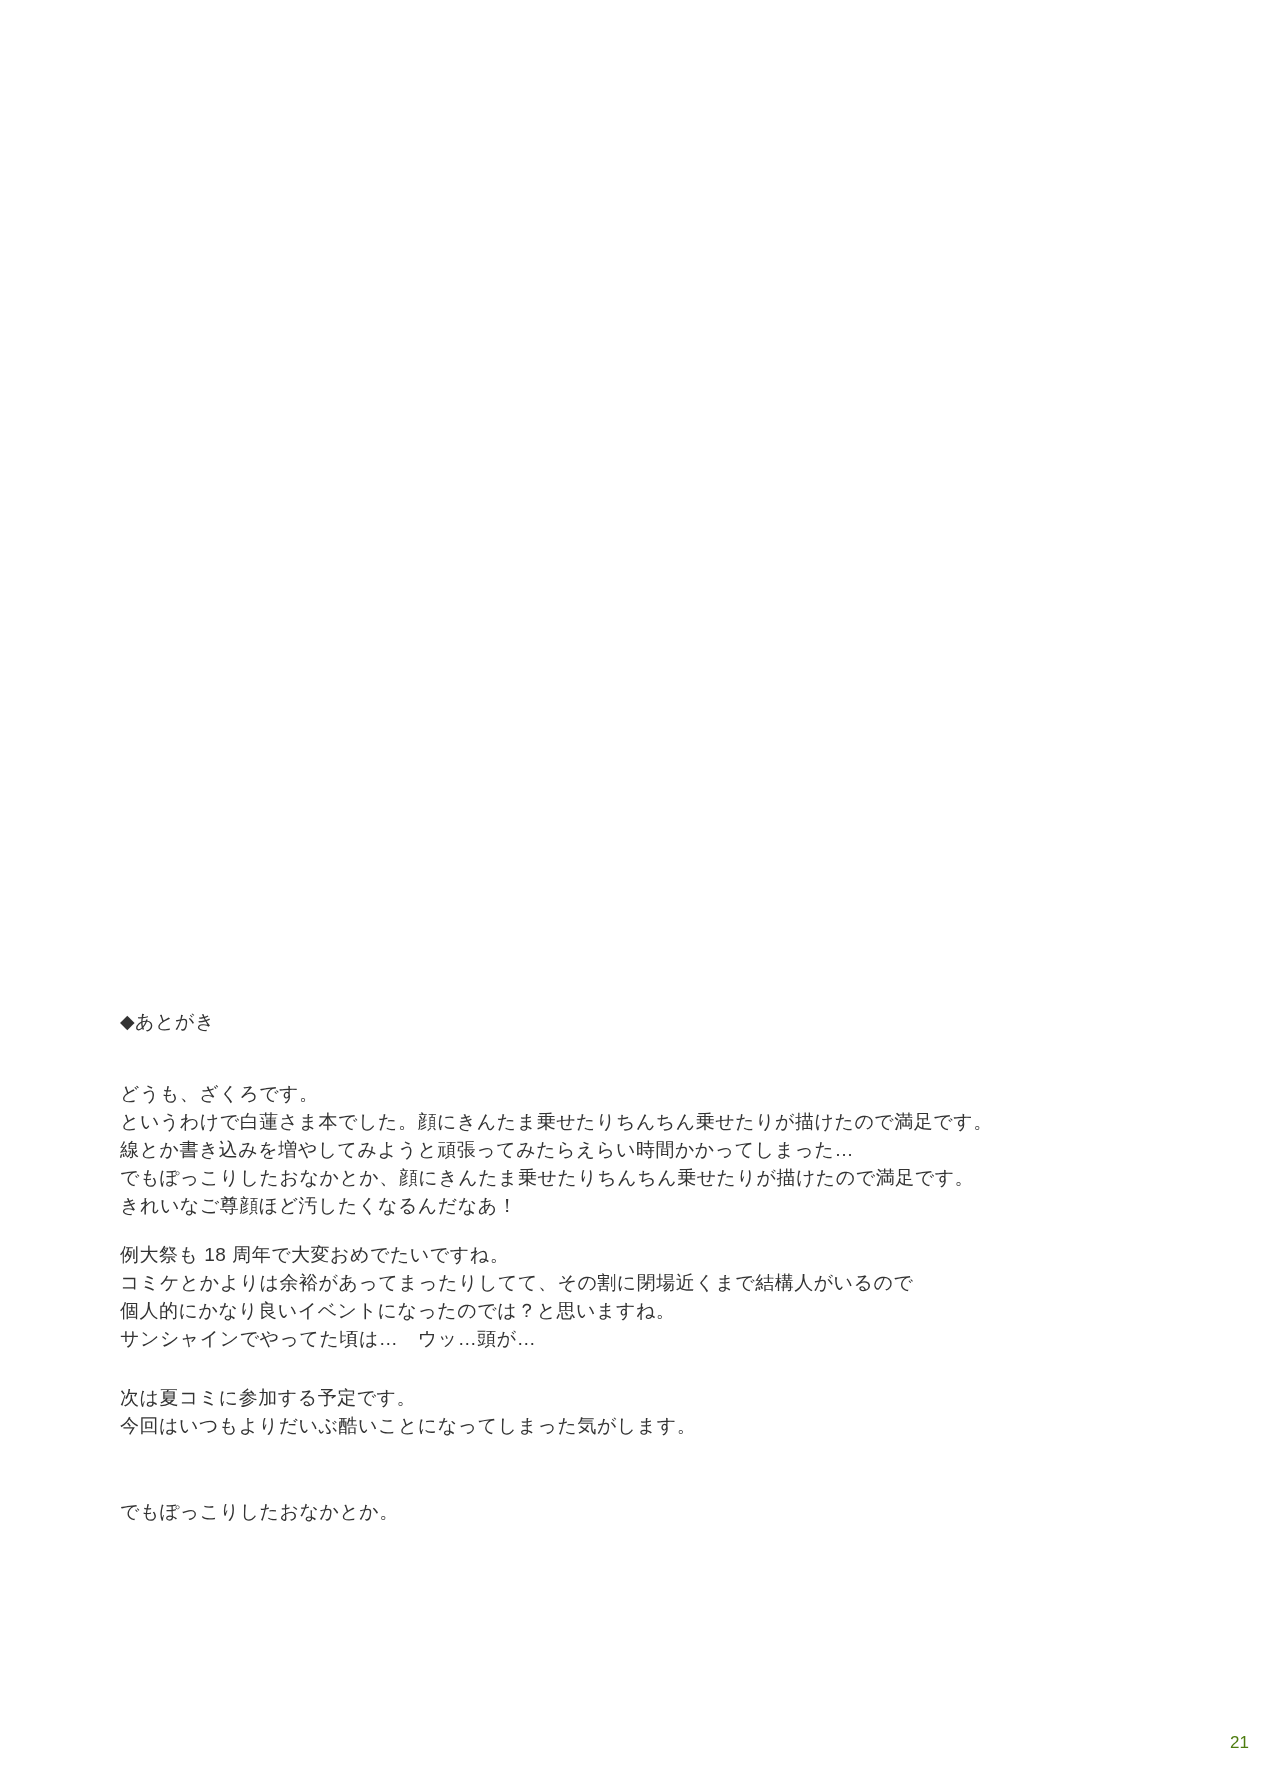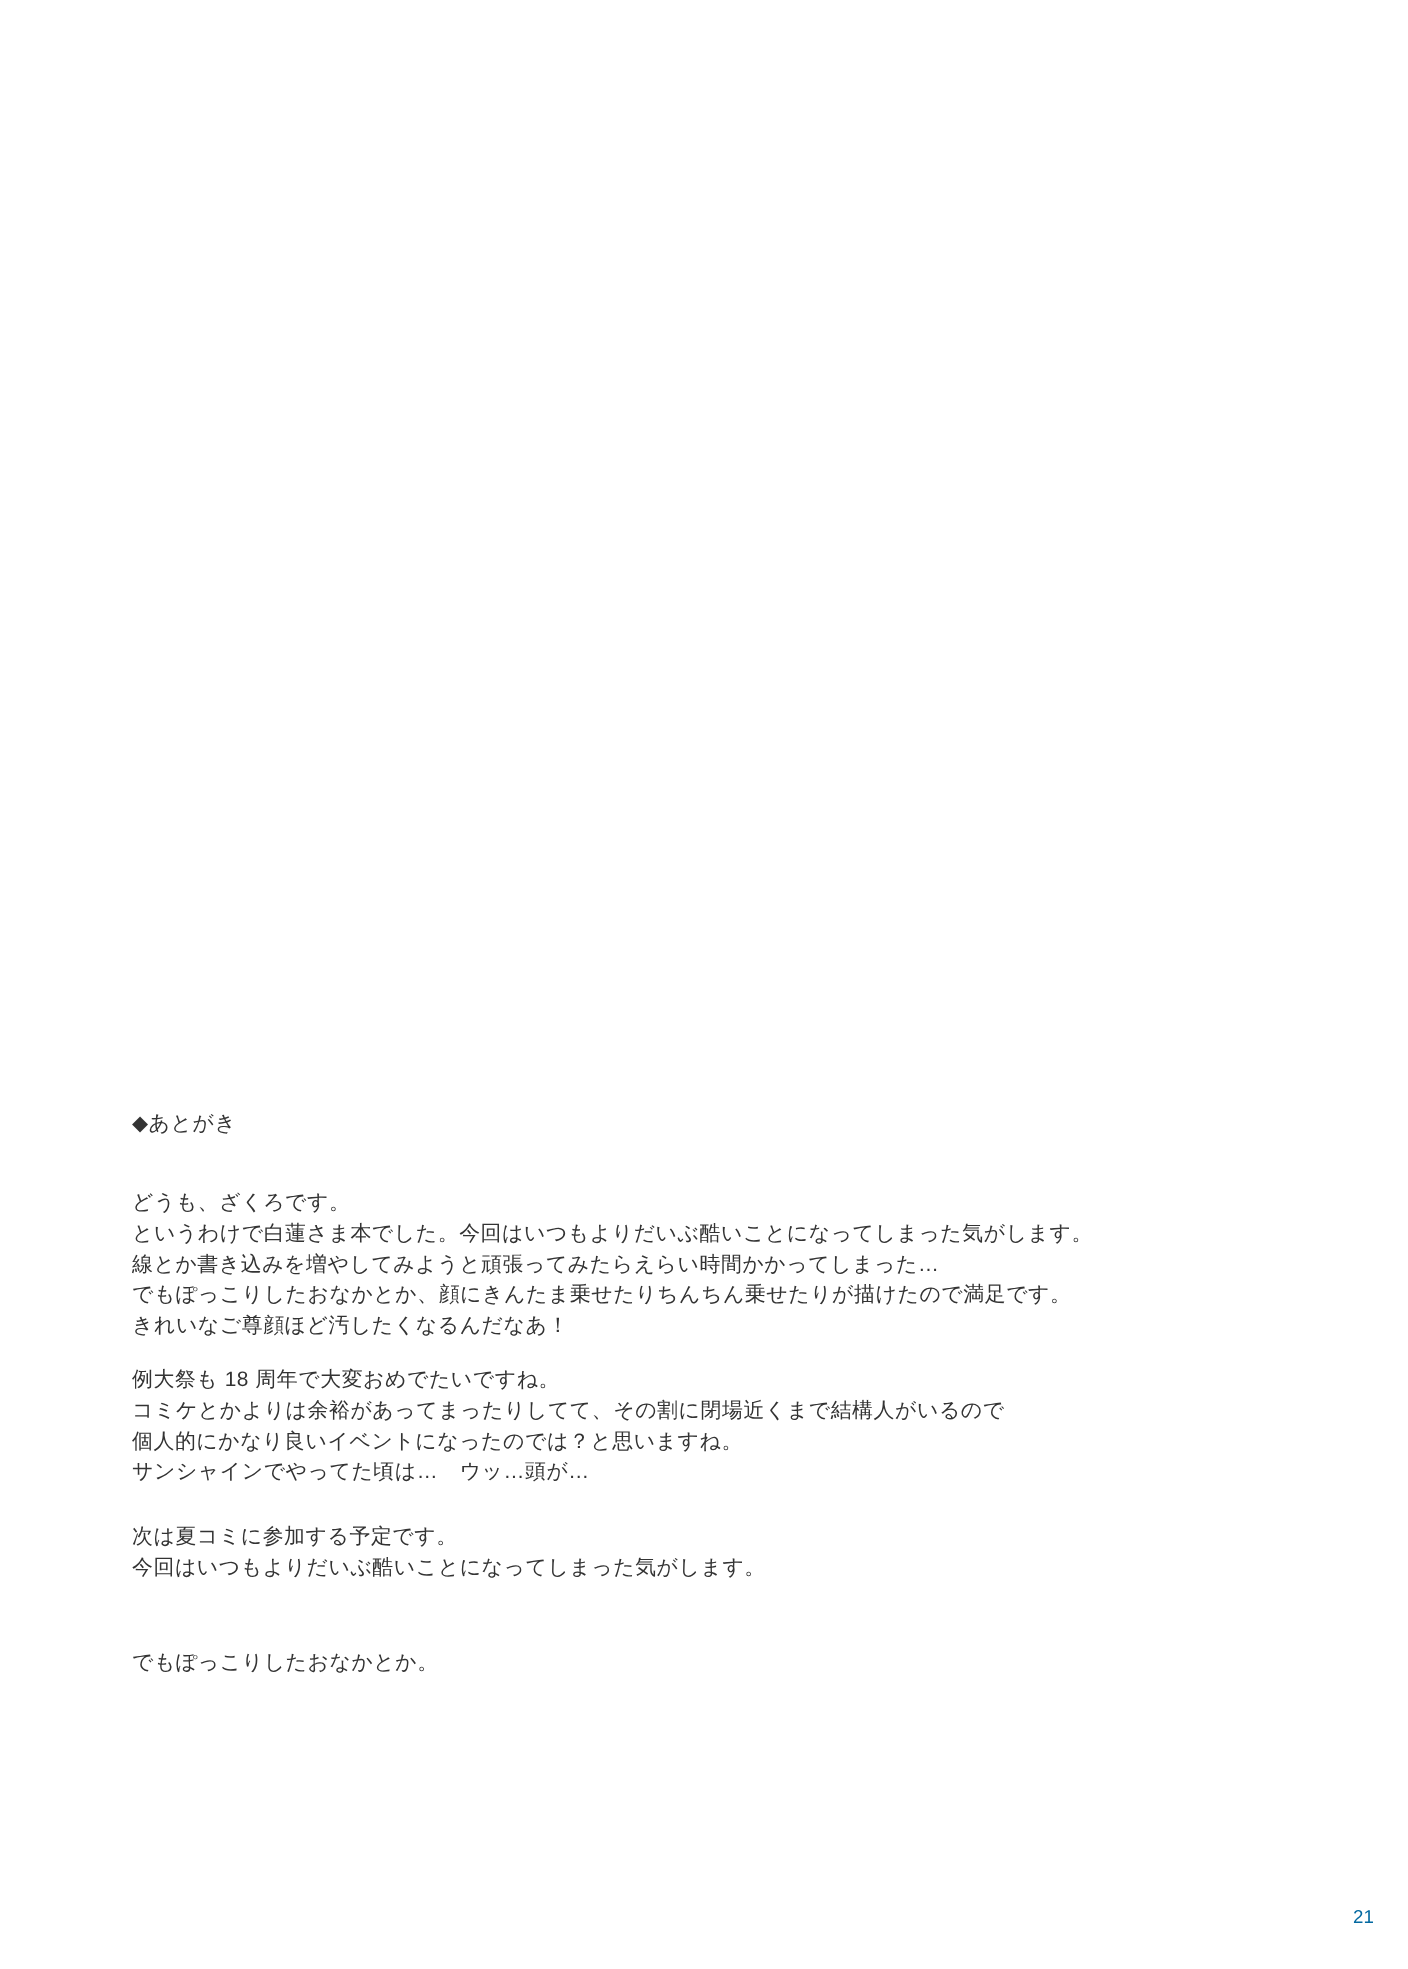--- a/index.html
+++ b/index.html
@@ -38,33 +38,33 @@
   .p1 { top: 1068px; margin-top: 12px; }
   .p2 { top: 1241px; }
   .p3 { top: 1384px; }
   .p4 { top: 1498px; }
   .page-number {
     position: absolute;
     right: 31px;
     top: 1731px;
     font-size: 17px;
     line-height: 24px;
-    color: #0369a1;
+    color: #4d7c0f;
   }
 </style>
 </head>
 <body>
 
 <div class="page">
 
   <div class="heading">◆あとがき</div>
 
   <div class="paragraph p1">
       <div>どうも、ざくろです。</div>
-      <div>というわけで白蓮さま本でした。今回はいつもよりだいぶ酷いことになってしまった気がします。</div>
+      <div>というわけで白蓮さま本でした。顔にきんたま乗せたりちんちん乗せたりが描けたので満足です。</div>
       <div>線とか書き込みを増やしてみようと頑張ってみたらえらい時間かかってしまった…</div>
       <div>でもぽっこりしたおなかとか、顔にきんたま乗せたりちんちん乗せたりが描けたので満足です。</div>
       <div>きれいなご尊顔ほど汚したくなるんだなあ！</div>
     </div>
 
   <div class="paragraph p2">
       <div>例大祭も 18 周年で大変おめでたいですね。</div>
       <div>コミケとかよりは余裕があってまったりしてて、その割に閉場近くまで結構人がいるので</div>
       <div>個人的にかなり良いイベントになったのでは？と思いますね。</div>
       <div>サンシャインでやってた頃は…　ウッ…頭が…</div>

